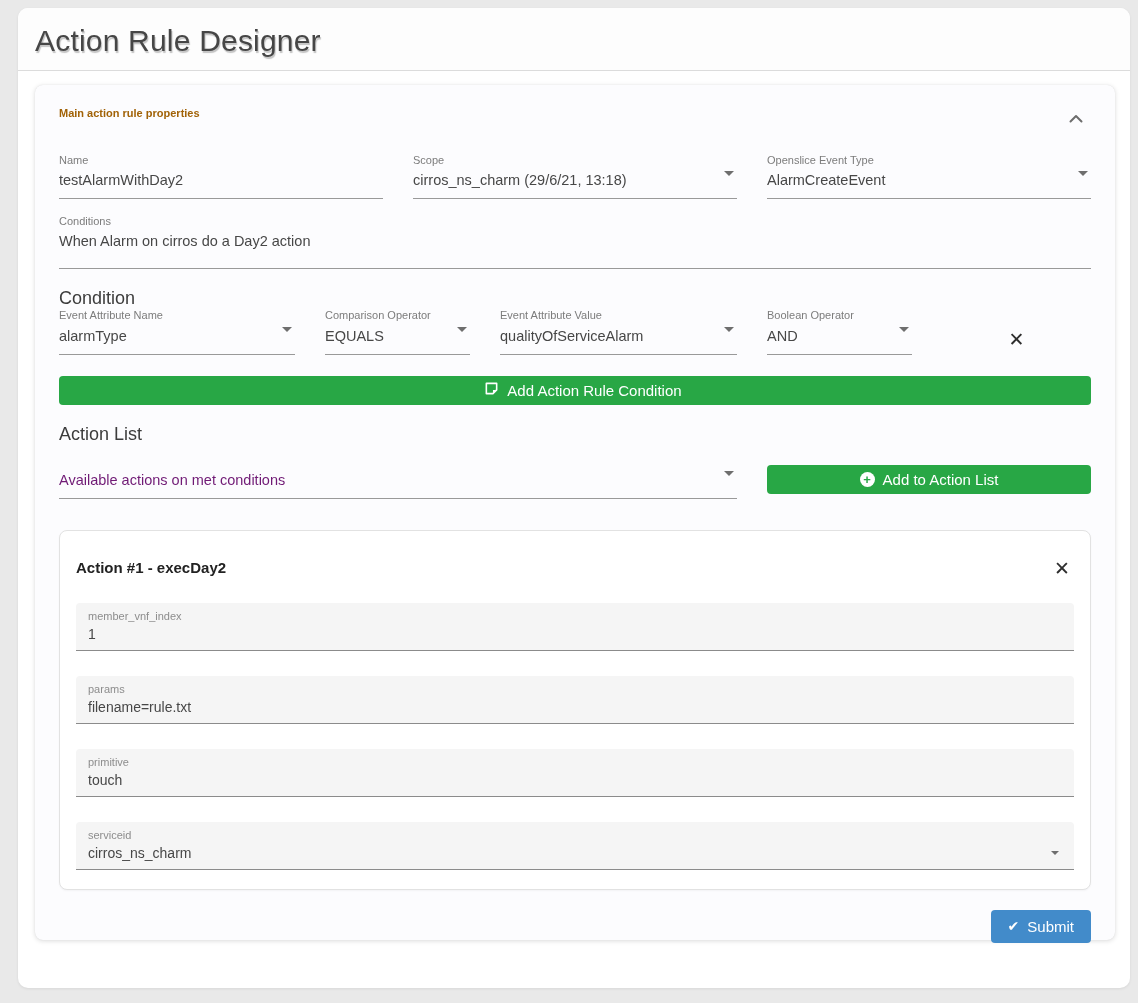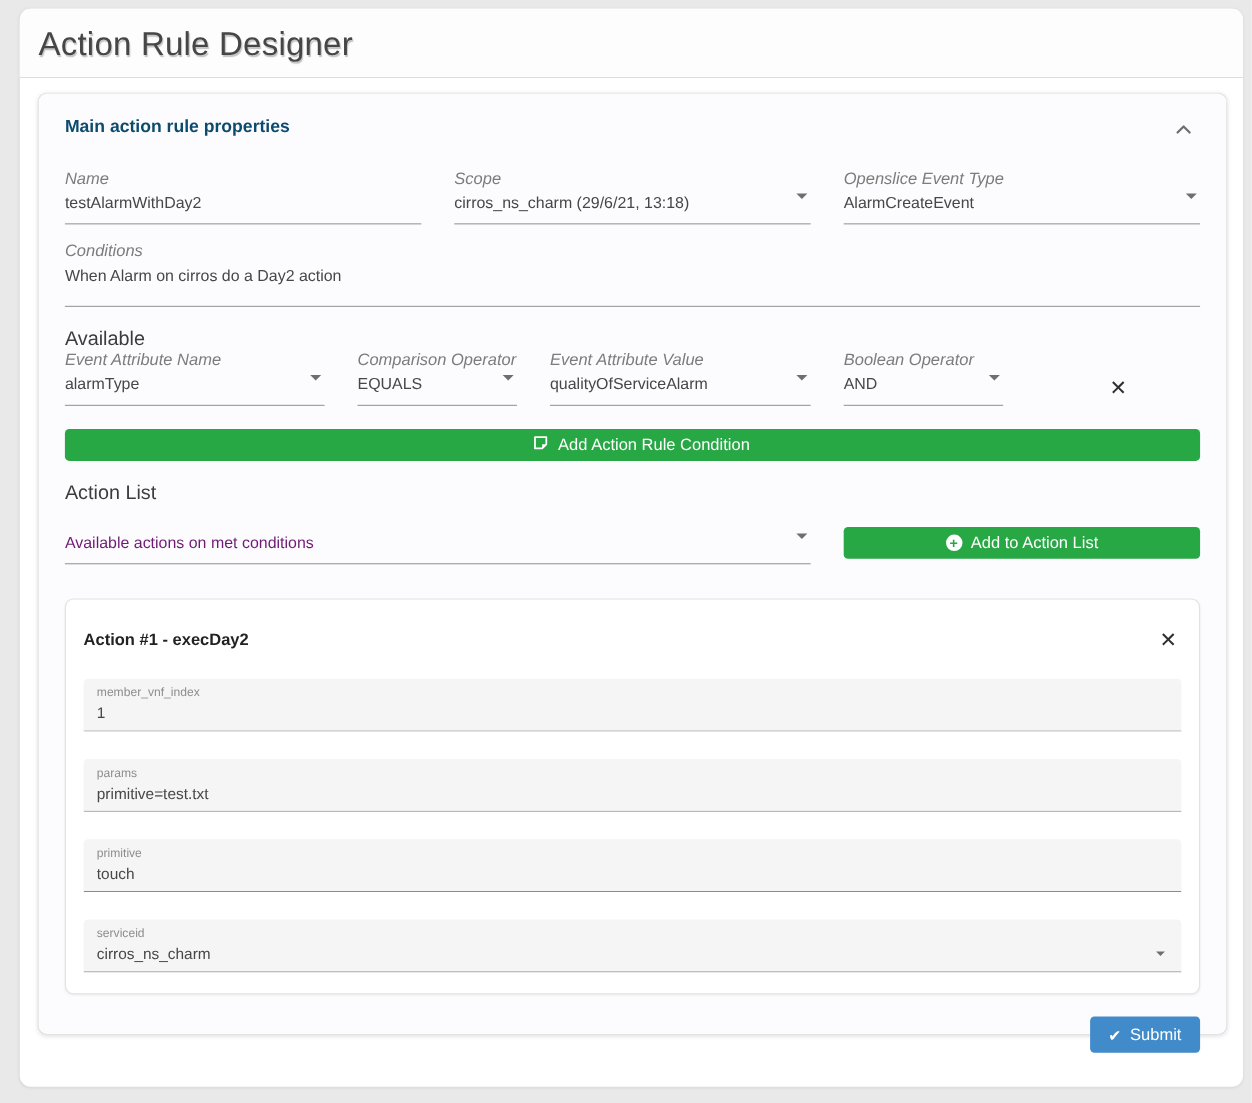--- a/index.html
+++ b/index.html
@@ -48,33 +48,32 @@
     border-radius:8px;
     box-shadow:0 1px 5px rgba(0,0,0,0.14), 0 0 1px rgba(0,0,0,0.1);
     padding:22px 24px;
     position:relative;
   }
   .panel-head {
     display:flex;
     justify-content:space-between;
     align-items:flex-start;
   }
-  .panel-heading { font-size:16px; font-weight:700; color:#0c4a6e; }
+  .panel-heading { font-size:11px; font-weight:700; color:#a16207; }
   .chevron-up { cursor:pointer; padding:2px 4px; margin-right:4px; }
   
   .row { display:flex; gap:30px; }
   .row-3 { margin-top:25px; }
   .row-3 > div { flex:1 1 0; }
   .std-field { border-bottom:1px solid #999999; padding-bottom:7px; }
   .std-field .f-label {
     display:block;
-    font-size:15px;
+    font-size:11px;
     color:#7c7c7c;
     line-height:1.2;
-    font-style:italic;
   }
   .std-field .f-value {
     margin-top:4px;
     display:flex;
     align-items:flex-start;
     justify-content:space-between;
     font-size:14.5px;
     color:#474747;
     line-height:1.35;
     min-height:20px;
@@ -239,21 +238,21 @@
         </div>
       </div>
 
       <div class="std-field full-field">
         <span class="f-label">Conditions</span>
         <div class="f-value">
             <span>When Alarm on cirros do a Day2 action</span>
           </div>
       </div>
 
-      <h3 class="section-heading">Available</h3>
+      <h3 class="section-heading">Condition</h3>
 
       <div class="row cond-row">
         <div class="std-field w-attr-name">
           <span class="f-label">Event Attribute Name</span>
           <div class="f-value">
             <span>alarmType</span>
             <i class="arrow"></i>
           </div>
         </div>
         <div class="std-field w-operator">
@@ -316,21 +315,21 @@
         <div class="fill-field">
           <span class="f-label">member_vnf_index</span>
           <div class="f-value">
               <span>1</span>
             </div>
         </div>
 
         <div class="fill-field">
           <span class="f-label">params</span>
           <div class="f-value">
-              <span>primitive=test.txt</span>
+              <span>filename=rule.txt</span>
             </div>
         </div>
 
         <div class="fill-field">
           <span class="f-label">primitive</span>
           <div class="f-value">
               <span>touch</span>
             </div>
         </div>
 

